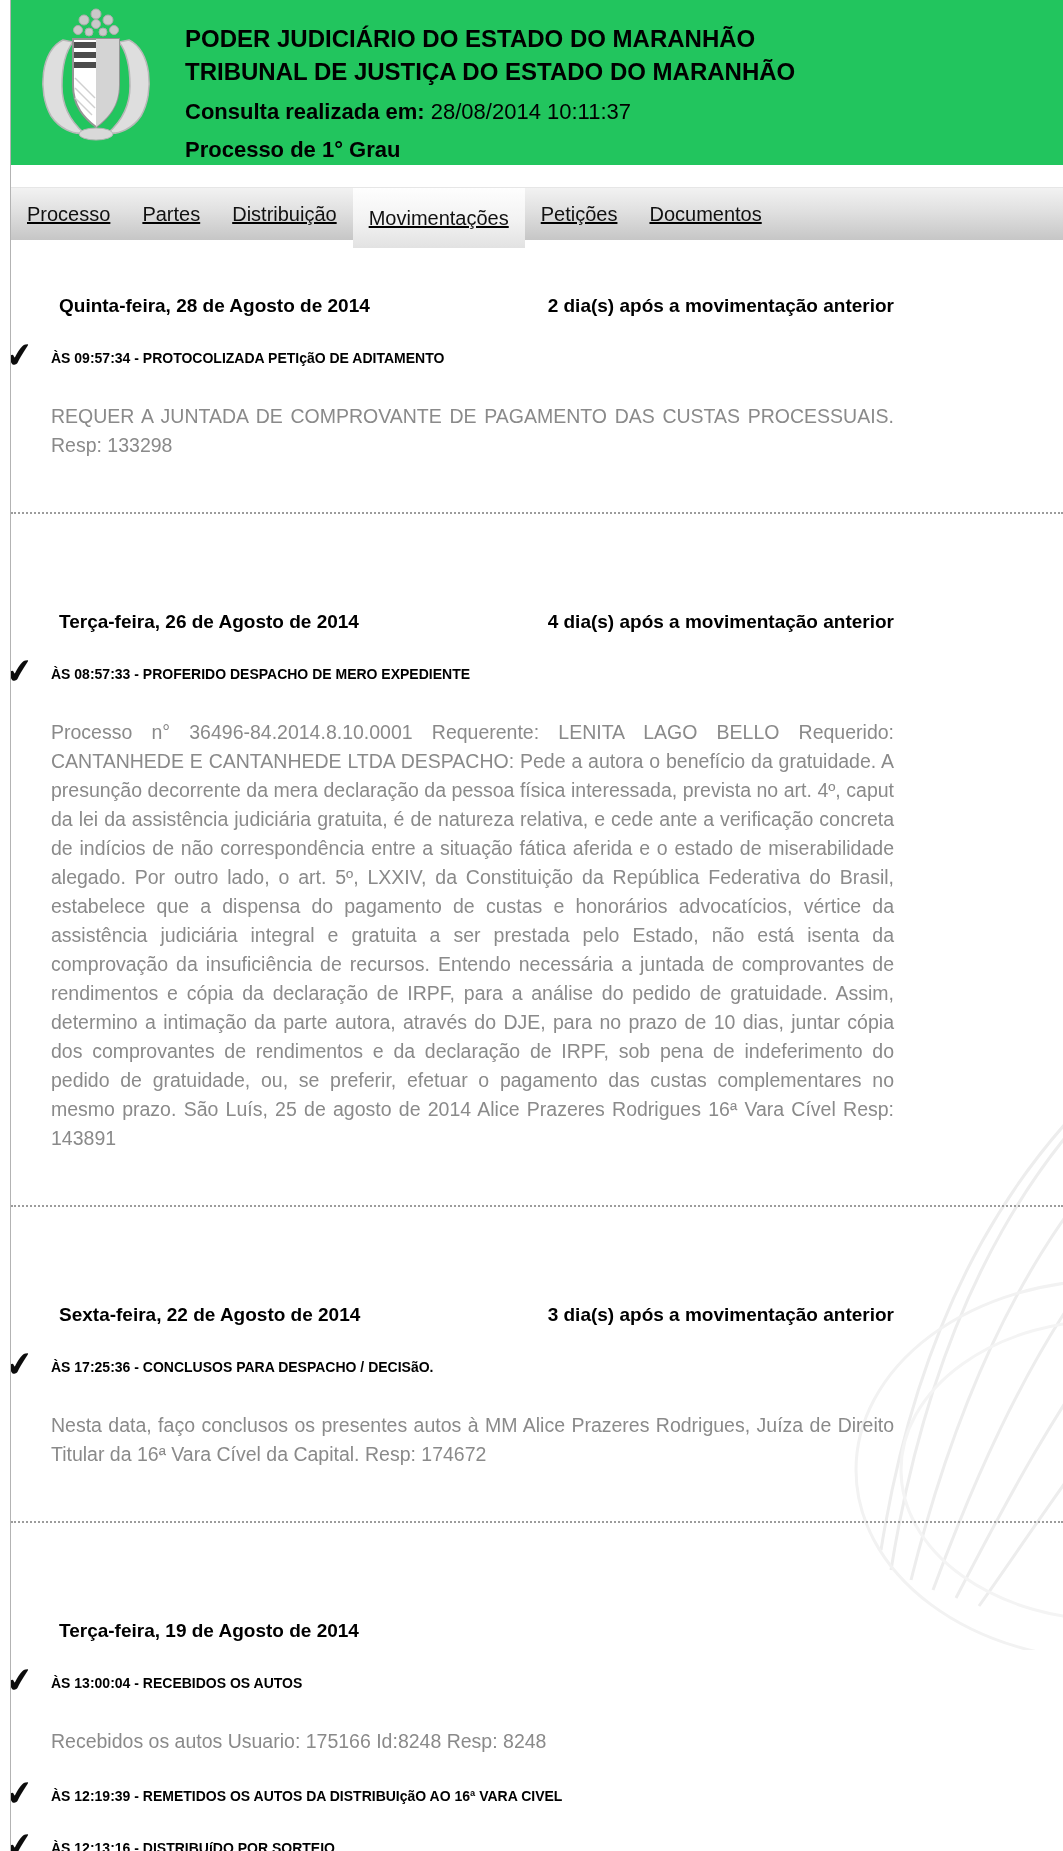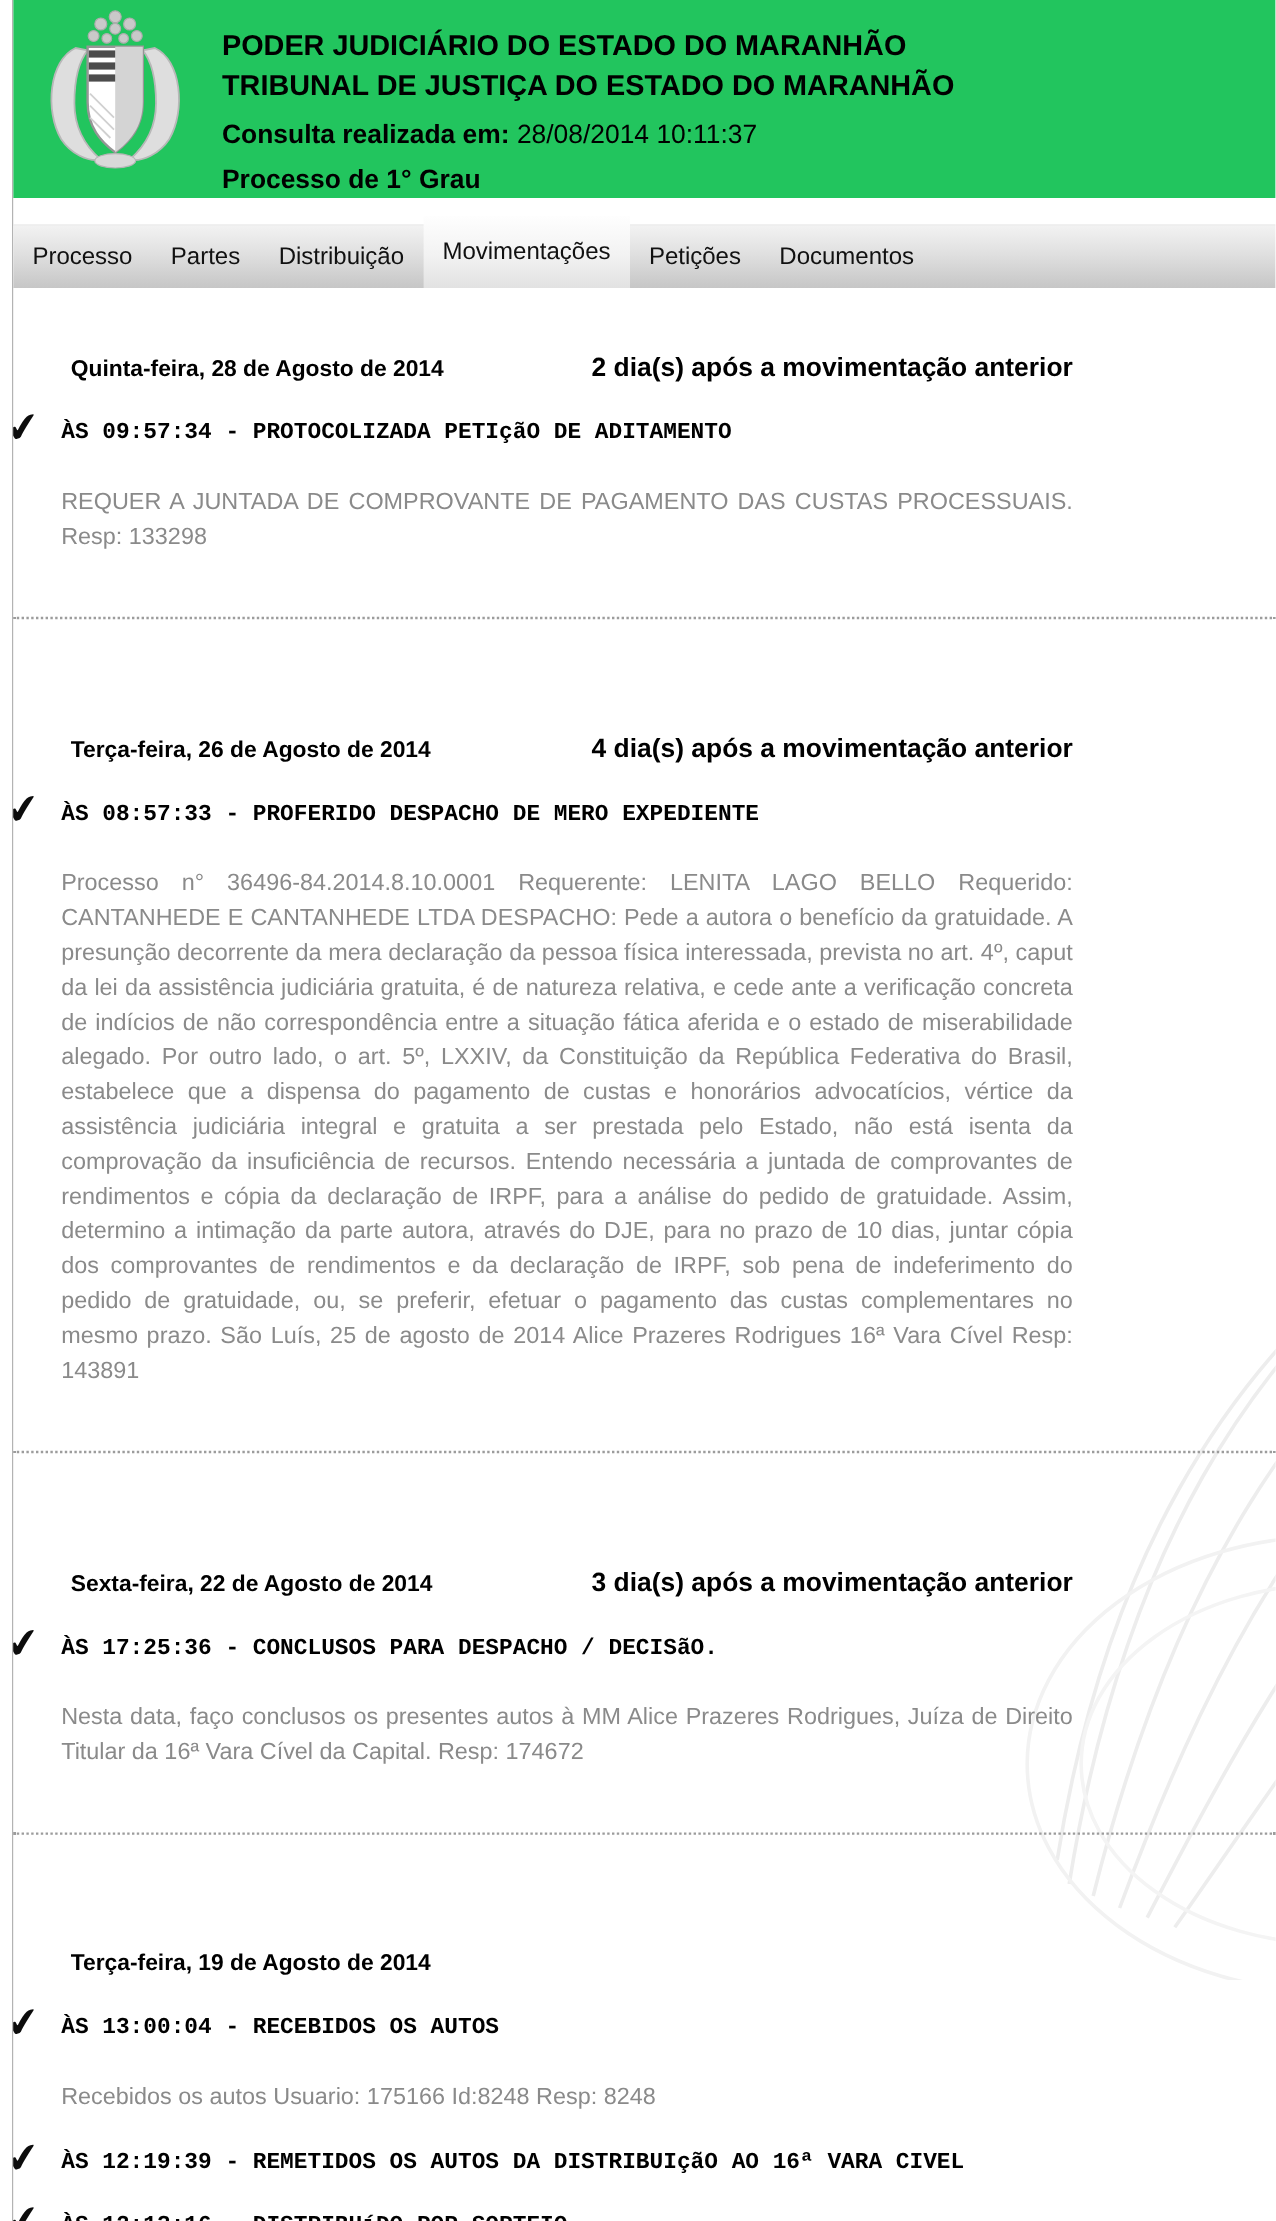--- a/index.html
+++ b/index.html
@@ -15,48 +15,49 @@
   
   .header{display:flex;align-items:flex-start;padding:6px 0 0 18px;background:#22c55e;}
   .logo{flex:0 0 auto;margin-top:0;}
   .header-text{margin-left:22px;margin-top:16px;}
   .h-line1,.h-line2{font-size:24px;font-weight:bold;color:#000;line-height:33px;}
   .h-consulta{font-size:22px;color:#000;line-height:38px;margin-top:5px;}
   .h-consulta .lbl{font-weight:bold;}
   .h-grau{font-size:22px;font-weight:bold;color:#000;line-height:30px;margin-top:4px;}
   
   .tabbar{
-    display:flex;align-items:flex-end;height:52px;margin-top:22px;
+    display:flex;height:52px;margin-top:22px;
     background:linear-gradient(180deg,#f2f2f2 0%,#e0e0e0 45%,#c6c6c6 100%);
     border-top:1px solid #e6e6e6;
+    text-decoration:underline;
   }
   .tab{
     height:52px;line-height:52px;padding:0 16px;font-size:20px;color:#111;
     cursor:pointer;white-space:nowrap;
   }
   .tab.active{
     height:60px;line-height:60px;
     background:linear-gradient(180deg,#fefefe 0%,#f2f2f2 55%,#e2e2e2 100%);
   }
   
   .content{position:relative;z-index:1;padding-top:0;}
   .day{padding-top:52px;margin-top:44px;}
   .day:first-child{padding-top:10px;}
   .day-head{
     display:flex;justify-content:space-between;align-items:baseline;
     margin-left:48px;width:835px;
   }
   .day-date{font-size:19px;font-weight:bold;color:#000;line-height:24px;}
-  .day-since{font-size:22px;font-weight:bold;color:#000;line-height:24px;text-align:center;}
+  .day-since{font-size:19px;font-weight:bold;color:#000;line-height:24px;text-align:center;}
   .mv-item{position:relative;margin-top:28px;}
   .mv-check{
     position:absolute;left:-6px;top:-8px;font-size:34px;line-height:34px;
     color:#0c0c0c;font-weight:bold;transform:rotate(-8deg);
   }
-  .mv-title{margin-left:40px;width:843px;font-size:19px;font-weight:bold;color:#000;line-height:24px;font-family:Liberation Mono, monospace;}
+  .mv-title{margin-left:40px;width:843px;font-size:14px;font-weight:bold;color:#000;line-height:24px;}
   .mv-desc{
     margin-left:40px;margin-top:32px;width:843px;
     font-size:19.5px;color:#8a8a8a;line-height:29px;text-align:justify;
   }
   .mv-desc:empty{display:none;}
   .divider{margin-top:52px;border-top:2px dotted #9c9c9c;height:0;width:100%;}
   
   .watermark{position:absolute;left:810px;top:930px;z-index:0;pointer-events:none;}
 </style>
 </head>

